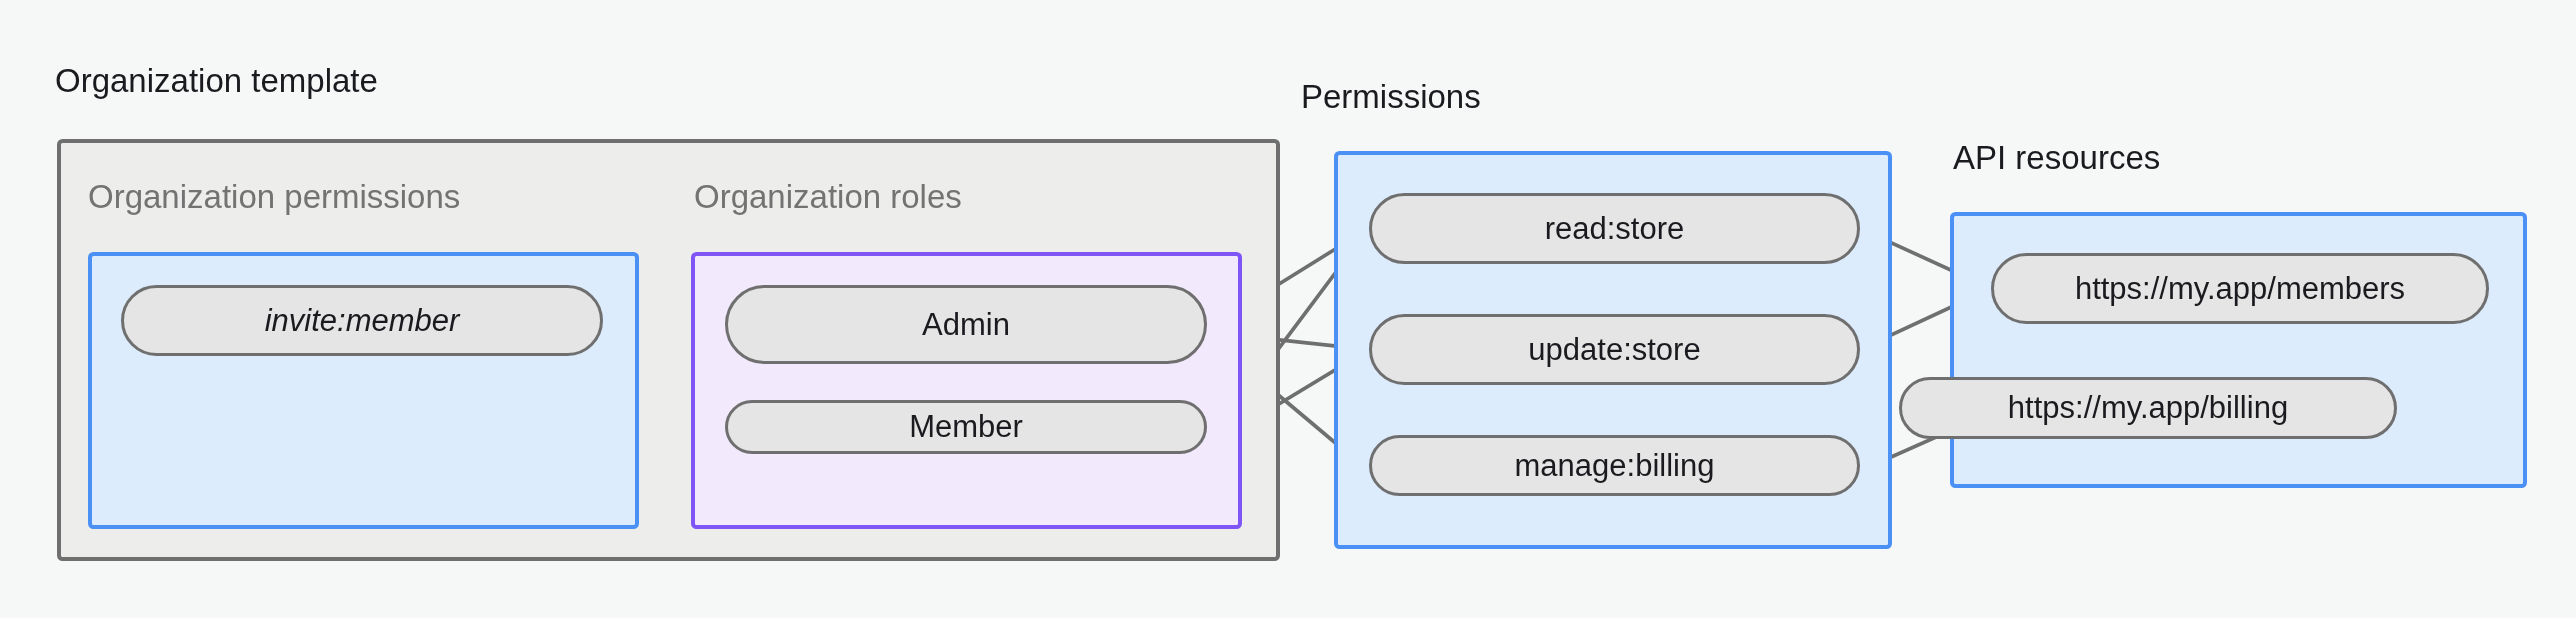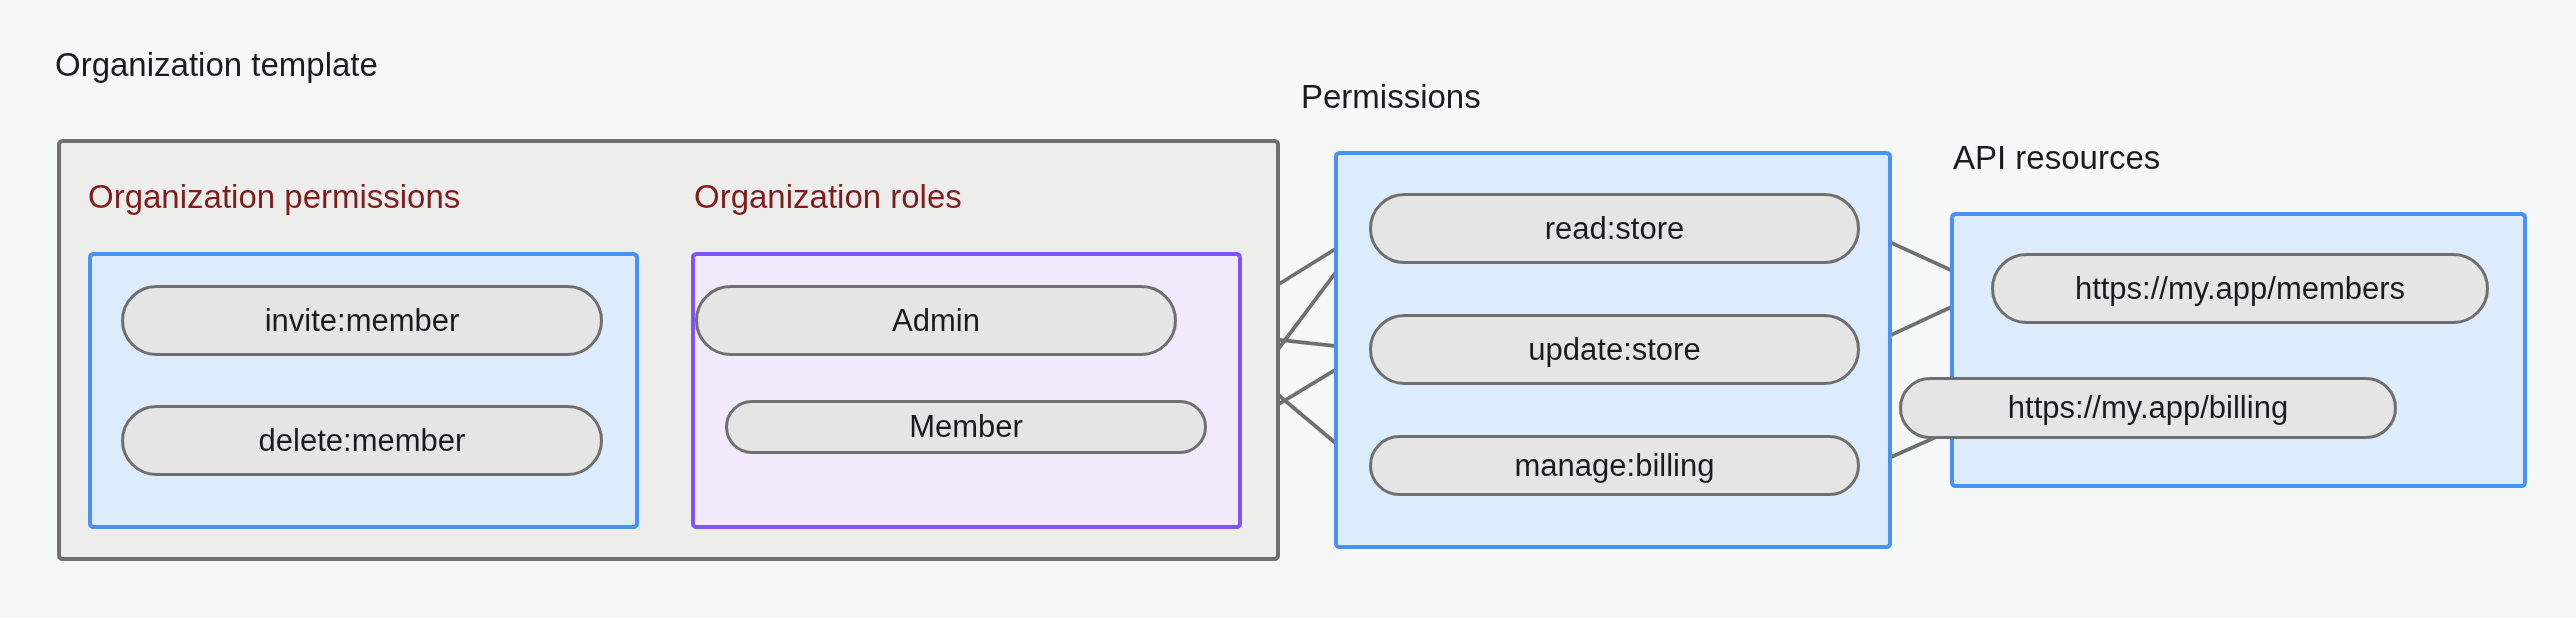--- a/index.html
+++ b/index.html
@@ -23,21 +23,21 @@
     font-size: 33px;
     font-weight: 400;
     color: #1b1b1f;
     white-space: nowrap;
     line-height: 1;
   }
   .section-label {
     position: absolute;
     font-size: 33px;
     font-weight: 400;
-    color: #7f1d1d;
+    color: #737373;
     white-space: nowrap;
     line-height: 1;
   }
   
   .container-box {
     position: absolute;
     box-sizing: border-box;
     border-radius: 5.5px;
   }
   .outer-gray {
@@ -107,37 +107,36 @@
 
     <circle class="edge-dot" cx="660" cy="363" r="13"></circle>
     <circle class="edge-dot" cx="660" cy="493" r="13"></circle>
     <circle class="edge-dot" cx="1500" cy="250" r="13"></circle>
     <circle class="edge-dot" cx="1500" cy="383" r="13"></circle>
     <circle class="edge-dot" cx="1500" cy="516" r="13"></circle>
     <circle class="edge-dot" cx="2182" cy="316" r="13"></circle>
     <circle class="edge-dot" cx="2182" cy="452" r="13"></circle>
   </svg>
 
-  <div class="group-label" style="left:55px; top:48px;">Organization template</div>
+  <div class="group-label" style="left:55px; top:64px;">Organization template</div>
 
   <div class="container-box outer-gray" style="left:57px; top:139px; width:1223px; height:422px;"></div>
 
   <div class="section-label" style="left:88px; top:180px;">Organization permissions</div>
 
   <div class="container-box blue-box" style="left:88px; top:252px; width:551px; height:277px;"></div>
 
-  <div class="pill" style="left:121px; top:285px; width:482px; height:71px;">invite:member</div>
+  <div class="pill" style="left:121px; top:285px; width:482px; height:71px;font-style:italic;">invite:member</div>
 
-  <div class="pill" style="left:121px; top:405px; width:482px; height:71px;">delete:member</div>
 
   <div class="section-label" style="left:694px; top:180px;">Organization roles</div>
 
   <div class="container-box purple-box" style="left:691px; top:252px; width:551px; height:277px;"></div>
 
-  <div class="pill" style="left:695px; top:285px; width:482px; height:71px;">Admin</div>
+  <div class="pill" style="left:725px; top:285px; width:482px; height:79px;">Admin</div>
 
   <div class="pill" style="left:725px; top:400px; width:482px; height:54px;">Member</div>
 
   <div class="group-label" style="left:1301px; top:80px;">Permissions</div>
 
   <div class="container-box blue-box" style="left:1334px; top:151px; width:558px; height:398px;"></div>
 
   <div class="pill" style="left:1369px; top:193px; width:491px; height:71px;">read:store</div>
 
   <div class="pill" style="left:1369px; top:314px; width:491px; height:71px;">update:store</div>

